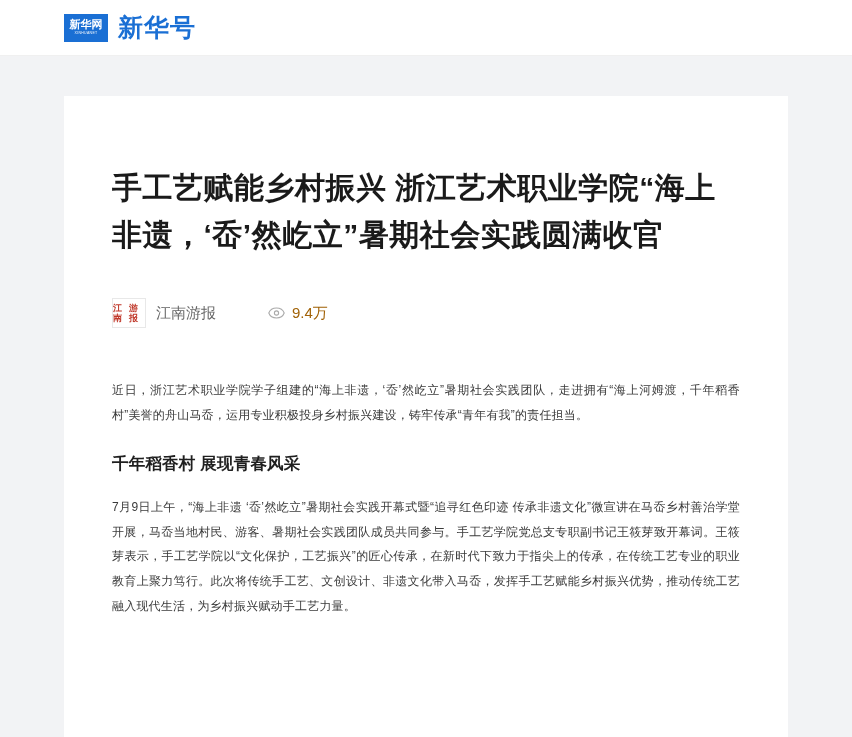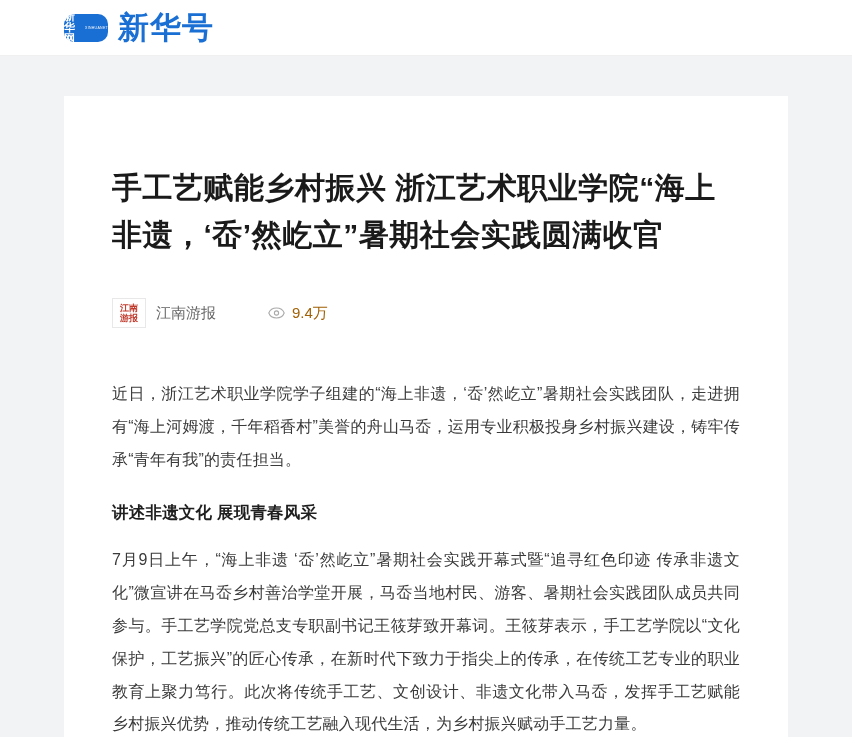--- a/index.html
+++ b/index.html
@@ -21,42 +21,43 @@
     background: #ffffff;
     display: flex;
     align-items: center;
     padding-left: 64px;
     border-bottom: 1px solid #f0f0f0;
   }
   .logo-mark {
     width: 44px;
     height: 28px;
     background: #1a6fd4;
-    border-radius: 10px;
+    border-radius: 0;
     color: #ffffff;
     display: flex;
+    flex-direction: column;
     align-items: center;
-    justify-content: space-between;
+    justify-content: center;
     line-height: 1;
     margin-right: 10px;
     flex: none;
   }
   .logo-mark .cn {
     font-size: 11px;
     font-weight: bold;
     letter-spacing: 0px;
   }
   .logo-mark .en {
     font-size: 3.5px;
     margin-top: 2px;
     letter-spacing: .3px;
     opacity: .95;
   }
   .logo-word {
-    font-size: 31px;
+    font-size: 25px;
     font-weight: bold;
     color: #1a6fd4;
     letter-spacing: 1px;
   }
 
   
   .page {
     padding: 40px 64px 0 64px;
   }
   .card {
@@ -82,21 +83,20 @@
   .src-badge {
     width: 34px;
     height: 30px;
     background: #ffffff;
     border: 1px solid #e8e8e8;
     color: #c0392b;
     font-size: 9px;
     font-weight: bold;
     line-height: 1.15;
     display: flex;
-    flex-direction: column;
     align-items: center;
     justify-content: center;
     letter-spacing: 0;
     margin-right: 10px;
     flex: none;
   }
   .src-name {
     font-size: 15px;
     color: #666666;
     margin-right: 52px;
@@ -107,21 +107,21 @@
     color: #a16207;
     font-size: 15px;
   }
   .eye {
     margin-right: 7px;
     display: inline-flex;
     align-items: center;
   }
 
   .body p {
-    font-size: 16px;
+    font-size: 12px;
     line-height: 2.05;
     color: #3a3a3a;
     margin: 0 0 22px 0;
     letter-spacing: .2px;
     text-align: justify;
   }
   .body h3 {
     font-size: 16.5px;
     font-weight: bold;
     color: #1f1f1f;
@@ -157,18 +157,18 @@
             <path d="M8.5 1C4.6 1 1.7 3.6 0.8 6c0.9 2.4 3.8 5 7.7 5s6.8-2.6 7.7-5C15.3 3.6 12.4 1 8.5 1z" fill="none" stroke="#aaaaaa" stroke-width="1.1"></path>
             <circle cx="8.5" cy="6" r="2.1" fill="none" stroke="#aaaaaa" stroke-width="1.1"></circle>
           </svg>
         </span>
         <span>9.4万</span>
       </span>
     </div>
 
     <div class="body">
       <p>近日，浙江艺术职业学院学子组建的“海上非遗，‘岙’然屹立”暑期社会实践团队，走进拥有“海上河姆渡，千年稻香村”美誉的舟山马岙，运用专业积极投身乡村振兴建设，铸牢传承“青年有我”的责任担当。</p>
-      <h3>讲述非遗文化 展现青春风采</h3>
+      <h3>千年稻香村 展现青春风采</h3>
       <p>7月9日上午，“海上非遗 ‘岙’然屹立”暑期社会实践开幕式暨“追寻红色印迹 传承非遗文化”微宣讲在马岙乡村善治学堂开展，马岙当地村民、游客、暑期社会实践团队成员共同参与。手工艺学院党总支专职副书记王筱芽致开幕词。王筱芽表示，手工艺学院以“文化保护，工艺振兴”的匠心传承，在新时代下致力于指尖上的传承，在传统工艺专业的职业教育上聚力笃行。此次将传统手工艺、文创设计、非遗文化带入马岙，发挥手工艺赋能乡村振兴优势，推动传统工艺融入现代生活，为乡村振兴赋动手工艺力量。</p>
     </div>
 
   </div>
 </div>
 
 </body></html>

